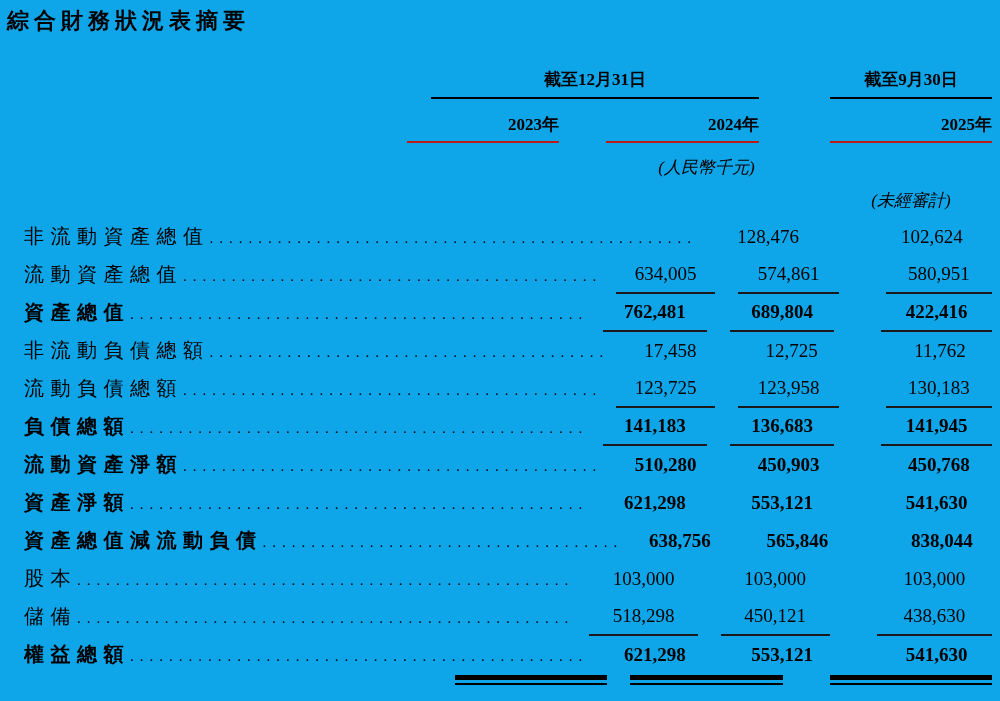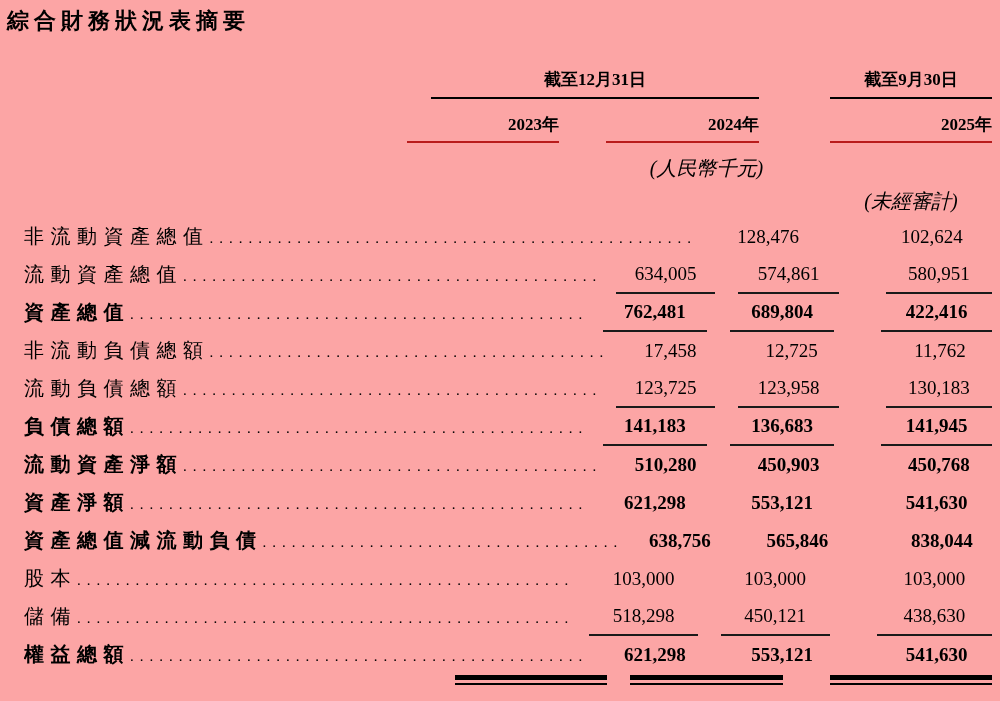--- a/index.html
+++ b/index.html
@@ -9,21 +9,21 @@
     color: #000000;
     font-family: "Liberation Serif", "DejaVu Serif", serif;
   }
   .page {
     position: relative;
     width: 1000px;
     height: 701px;
     box-sizing: border-box;
     padding: 8px 8px 0 7px;
     overflow: hidden;
-    background: #fca5a5;
+    background: #0ea5e9;
   }
   .title {
     font-size: 22px;
     font-weight: bold;
     letter-spacing: 5px;
     line-height: 26px;
     white-space: nowrap;
   }
   .fin { margin-top: 36px; }
 
@@ -52,21 +52,21 @@
     line-height: 20px;
     padding-top: 16px;
     padding-bottom: 6px;
     border-bottom: 2px solid #b91c1c;
     white-space: nowrap;
   }
   .noterow { display: flex; }
   .note {
     text-align: center;
     font-style: italic;
-    font-size: 20px;
+    font-size: 17px;
     line-height: 20px;
     white-space: nowrap;
   }
   .note-unit { padding-top: 15px; }
   .note-unaudited { padding-top: 13px; }
 
   .rows { margin-top: 7px; margin-left: 17px; }
   .trow { display: flex; align-items: stretch; height: 38px; }
   .lblcell {
     flex: 1 1 auto;

